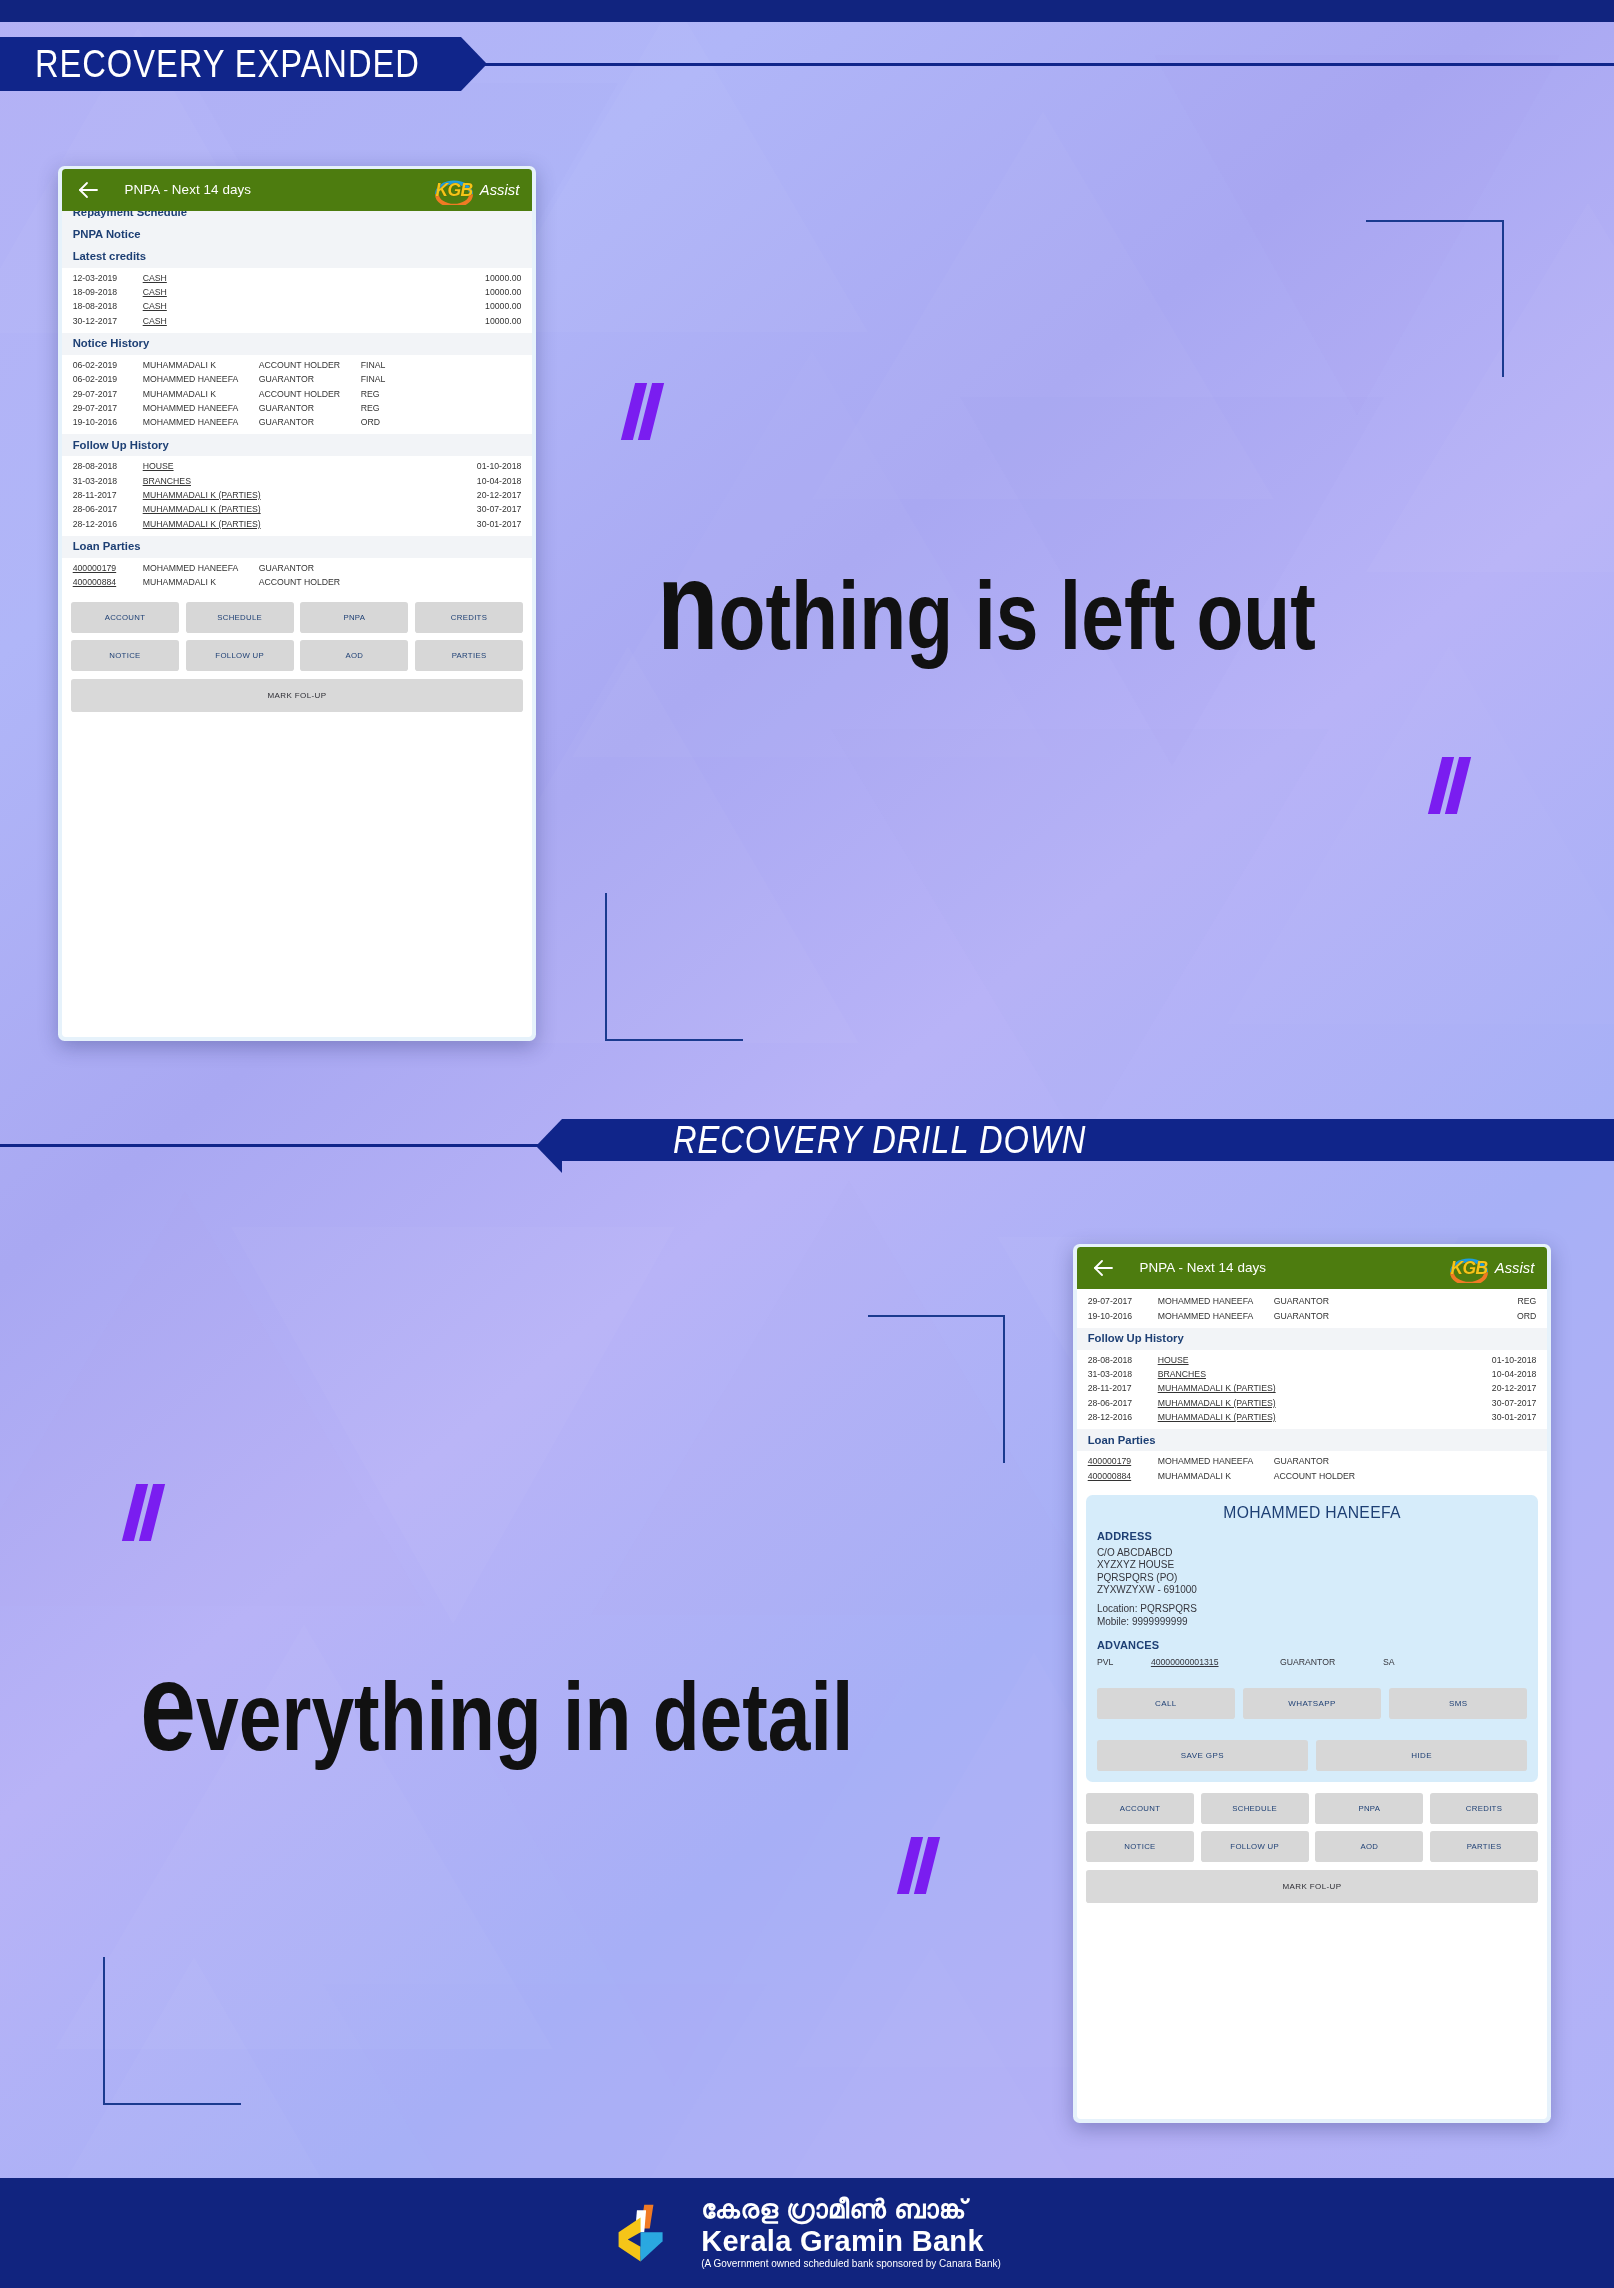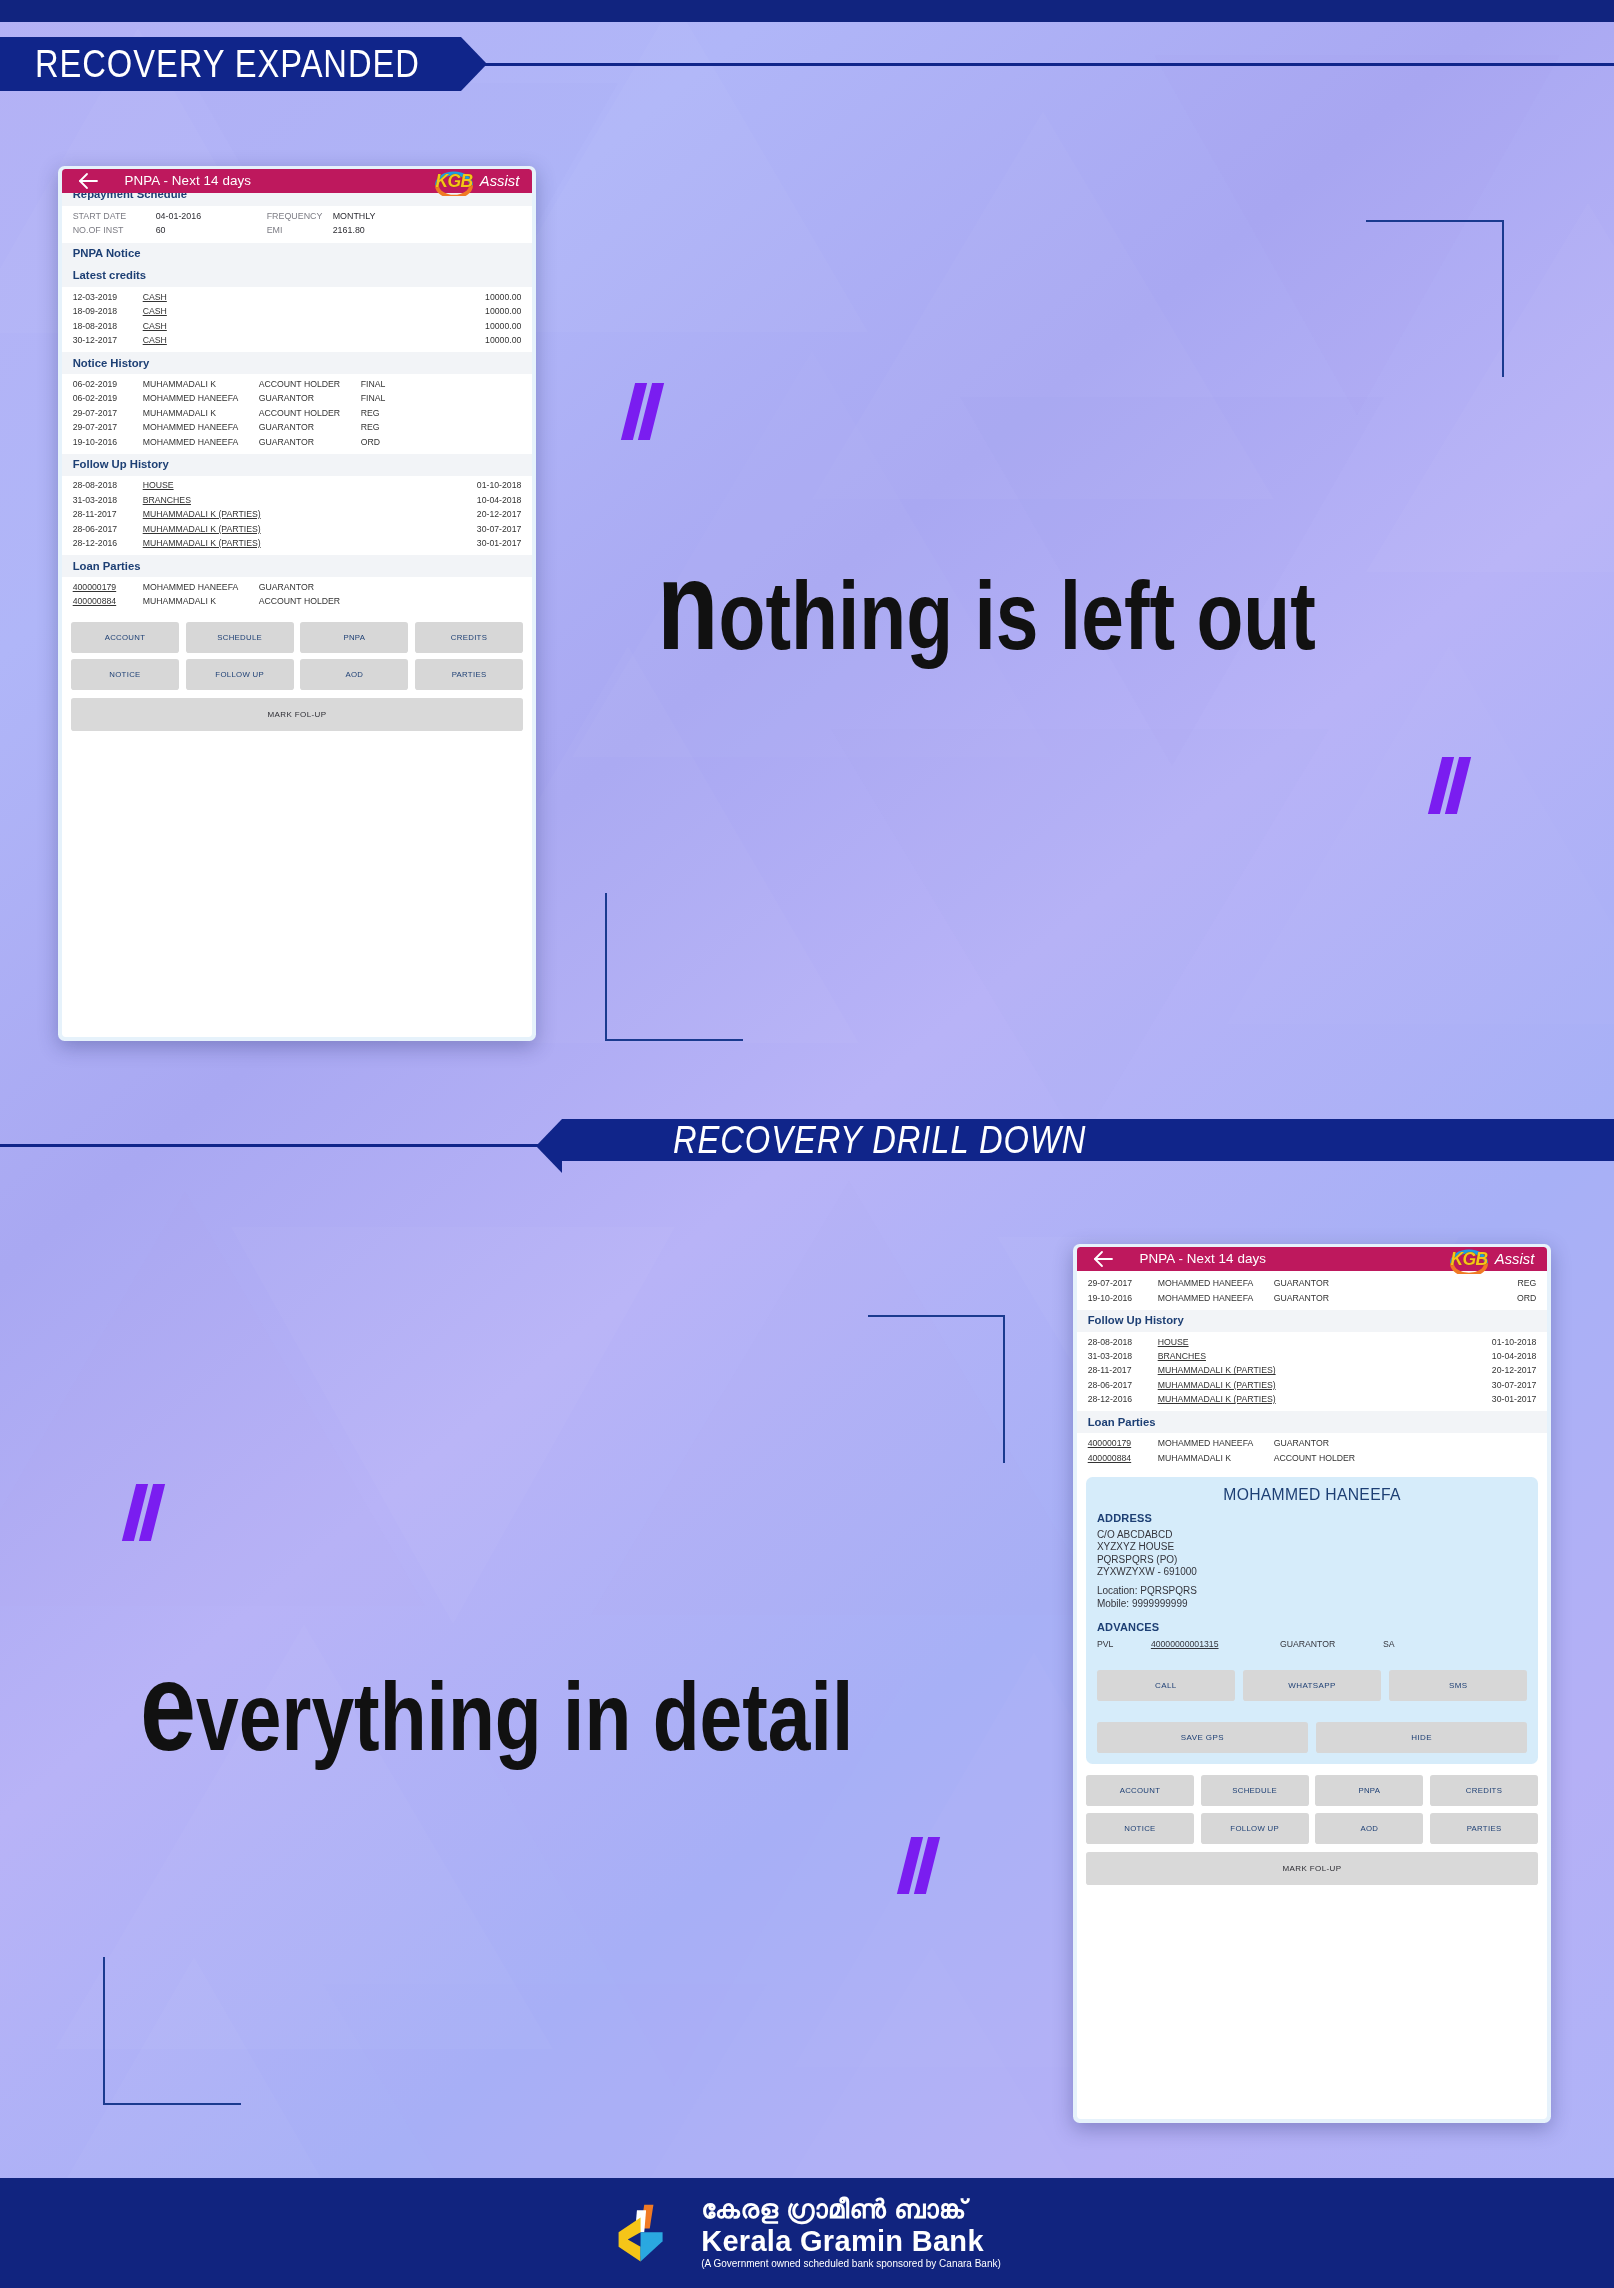--- a/index.html
+++ b/index.html
@@ -59,21 +59,21 @@
   .phone {
     position:absolute;
     background:#e6f2fb;
     border-radius:6.5px;
     box-shadow:0 5.5px 20px rgba(20,25,90,.30);
     padding:2.8px 3.7px 3.7px 3.7px;
     overflow:hidden;
   }
   .phone-inner { background:#ffffff; border-radius:3.7px; overflow:hidden; }
   .appbar {
-    background:#be185d; height:24px; display:flex; align-items:center;
+    background:#4d7c0f; height:42px; display:flex; align-items:center;
     padding:0 13px 0 14.8px; position:relative;
   }
   .back-arrow { width:24px; height:24px; flex:0 0 auto; }
   .appbar-title {
     color:#fff; font-size:13.4px; font-weight:400; margin-left:24px;
     letter-spacing:0.1px;
   }
   .kgb-logo { margin-left:auto; display:flex; align-items:center; position:relative; height:31px; }
   .kgb-logo .kgb-wrap { position:relative; width:48px; height:31px; }
   .kgb-logo .kgb-text {
@@ -220,34 +220,20 @@
             <path d="M8,26 a22,15 0 0,1 44,0" fill="none" stroke="#1e9fe0" stroke-width="5"></path>
             <path d="M8,26 a22,15 0 0,0 44,0" fill="none" stroke="#f07a24" stroke-width="5"></path>
           </svg>
           <div class="kgb-text">KGB</div>
         </div>
         <div class="assist">Assist</div>
       </div>
     </div>
 
     <div class="sec-head" style="margin-top:-6.5px; padding-top:1.8px;">Repayment Schedule</div>
-    <div class="kv-grid">
-      <div class="kv-line">
-        <span class="c1">START DATE</span>
-        <span class="c2">04-01-2016</span>
-        <span class="c3">FREQUENCY</span>
-        <span class="c4">MONTHLY</span>
-      </div>
-      <div class="kv-line">
-        <span class="c1">NO.OF INST</span>
-        <span class="c2">60</span>
-        <span class="c3">EMI</span>
-        <span class="c4">2161.80</span>
-      </div>
-    </div>
 
     <div class="sec-head">PNPA Notice</div>
 
     <div class="sec-head">Latest credits</div>
     <div class="lst">
       <div class="lrow">
         <span style="width:70px">12-03-2019</span>
         <span class="u">CASH</span>
         <span class="amt">10000.00</span>
       </div>

